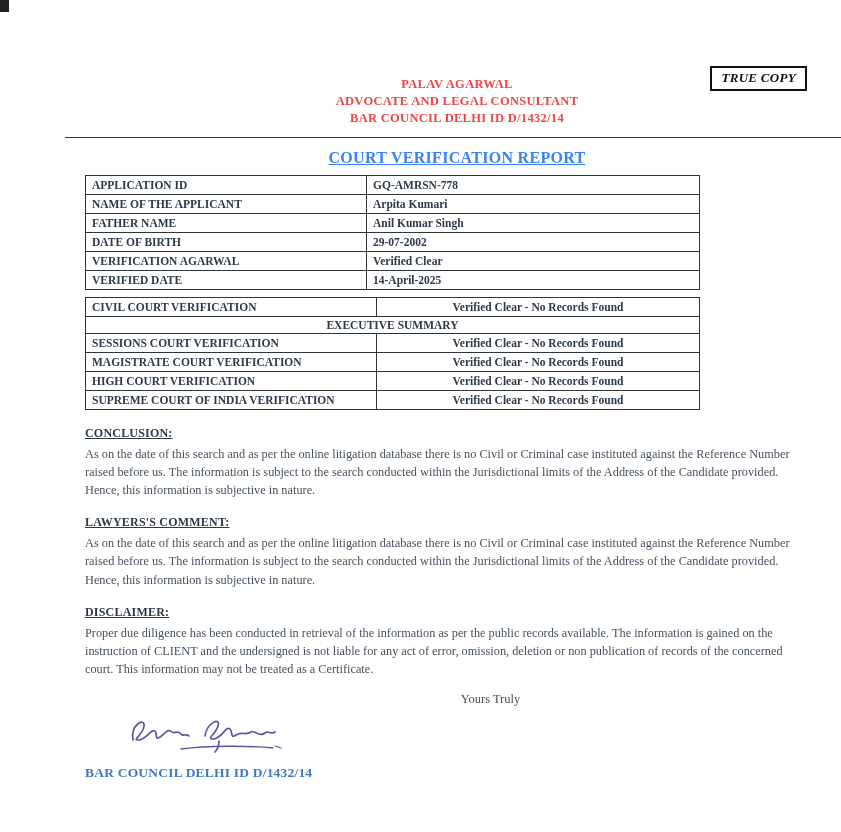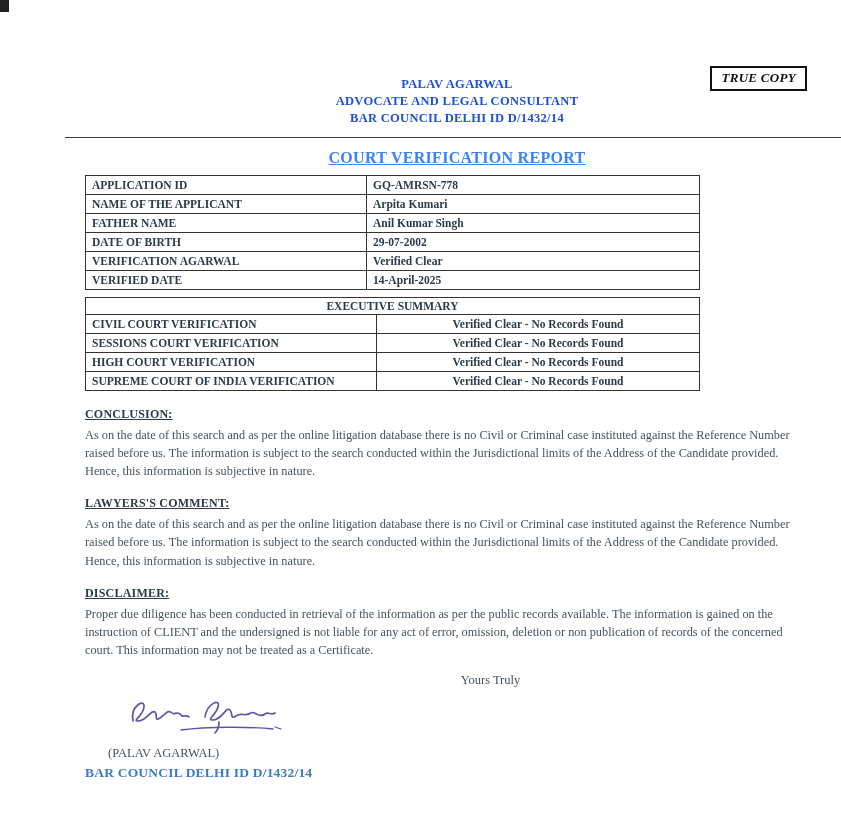--- a/index.html
+++ b/index.html
@@ -15,21 +15,21 @@
     position:absolute;top:0;left:0;width:9px;height:12px;background:#222;
   }
   .content{margin-left:85px;margin-right:12px;}
   .true-copy{
     position:absolute;top:66px;right:34px;
     border:2px solid #111;padding:2px 9px 3px 9px;
     font-weight:bold;font-style:italic;font-size:13px;color:#111;
     letter-spacing:.3px;
   }
   .letterhead{padding-top:76px;text-align:center;line-height:1.35;}
-  .lh-line{font-weight:bold;font-size:12.5px;color:#1d4ed8;letter-spacing:.3px;}
+  .lh-line{font-weight:bold;font-size:12.5px;color:#ef4444;letter-spacing:.3px;}
   .rule{
     border:none;border-top:1.6px solid #3a3a3a;
     margin:10px 0 0 65px;
   }
   .report-title{text-align:center;margin-top:11px;margin-bottom:8px;}
   .report-title span{
     font-weight:bold;font-size:16px;color:#3b82f6;
     text-decoration:underline;letter-spacing:.3px;
   }
   table{border-collapse:collapse;width:615px;margin-left:85px;}
@@ -112,28 +112,32 @@
     <tr>
       <td class="lbl">VERIFIED DATE</td>
       <td class="val">14-April-2025</td>
     </tr>
   </tbody>
     </table>
 
   <table class="exec-table">
     <tbody>
         <tr>
-      <td colspan="2" class="exec-head">EXECUTIVE SUMMARY</td>
-    </tr>
-    <tr>
       <td class="lbl">CIVIL COURT VERIFICATION</td>
       <td class="cval">Verified Clear - No Records Found</td>
     </tr>
     <tr>
+      <td colspan="2" class="exec-head">EXECUTIVE SUMMARY</td>
+    </tr>
+    <tr>
       <td class="lbl">SESSIONS COURT VERIFICATION</td>
+      <td class="cval">Verified Clear - No Records Found</td>
+    </tr>
+    <tr>
+      <td class="lbl">MAGISTRATE COURT VERIFICATION</td>
       <td class="cval">Verified Clear - No Records Found</td>
     </tr>
     <tr>
       <td class="lbl">HIGH COURT VERIFICATION</td>
       <td class="cval">Verified Clear - No Records Found</td>
     </tr>
     <tr>
       <td class="lbl">SUPREME COURT OF INDIA VERIFICATION</td>
       <td class="cval">Verified Clear - No Records Found</td>
     </tr>
@@ -163,17 +167,16 @@
           <path d="M10 27 C7 12, 22 4, 21 13 C20 22, 9 27, 15 27 C24 27, 28 15, 32 18 C35 21, 31 28, 37 24 C43 20, 45 15, 49 19 C51 21, 55 17, 58 21 C60 24, 63 20, 66 23"></path>
           <path d="M82 23 C84 9, 98 4, 95 13 C93 21, 83 26, 90 26 C99 26, 103 12, 107 16 C110 19, 107 26, 113 22 C119 18, 122 23, 128 19 C131 16, 136 25, 142 20 C145 17, 148 22, 152 19"></path>
           <path d="M96 28 C96 33, 94 37, 92 39"></path>
         </g>
         <g fill="none" stroke="#5c55a4" stroke-width="1.3" stroke-linecap="round">
           <path d="M58 36 C85 32.5, 125 32.5, 150 35"></path>
           <path d="M152 33 l6 2"></path>
         </g>
       </svg>
     </div>
-    <div class="sig-name">(PALAV AGARWAL)</div>
     <div class="sig-bar">BAR COUNCIL DELHI ID D/1432/14</div>
   </div>
 
 </div>
 
 </body></html>

